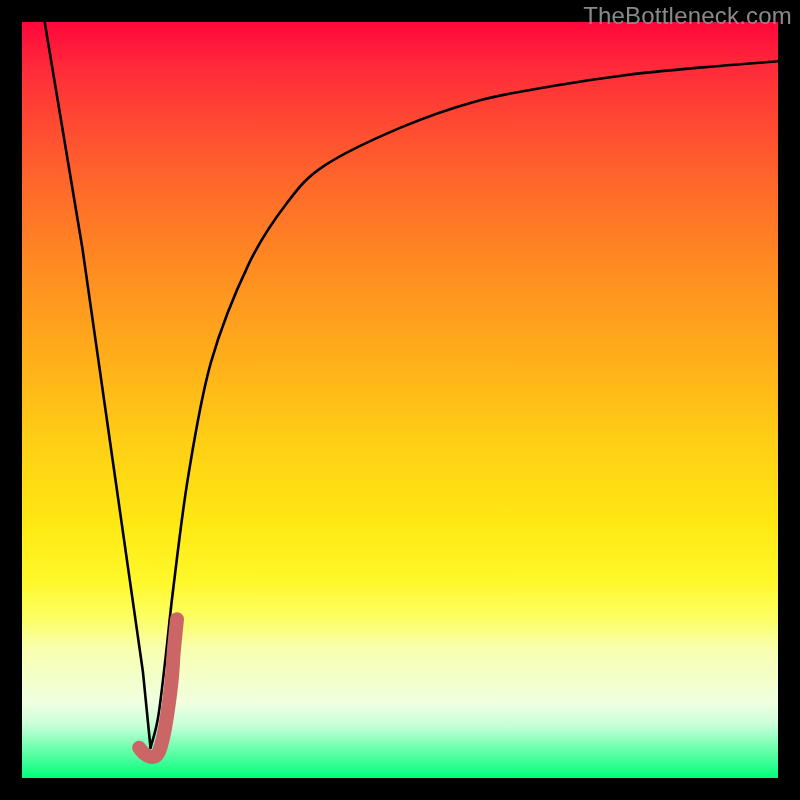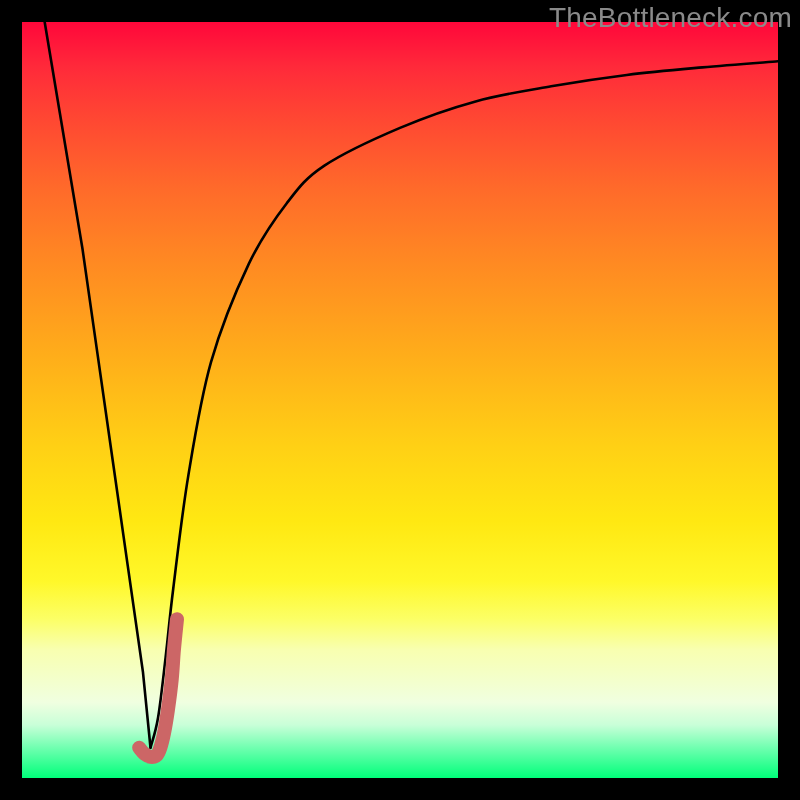--- a/index.html
+++ b/index.html
@@ -41,21 +41,21 @@
   }
   .curves {
     position: absolute;
     inset: 0;
   }
   .watermark {
     position: absolute;
     top: 2px;
     right: 8px;
     font-family: Arial, Helvetica, sans-serif;
-    font-size: 28px;
+    font-size: 24px;
     color: #8a8a8a;
     letter-spacing: 0.2px;
     user-select: none;
   }
 </style>
 </head>
 <body>
 
 <div class="frame">
   <div class="plot-area">

